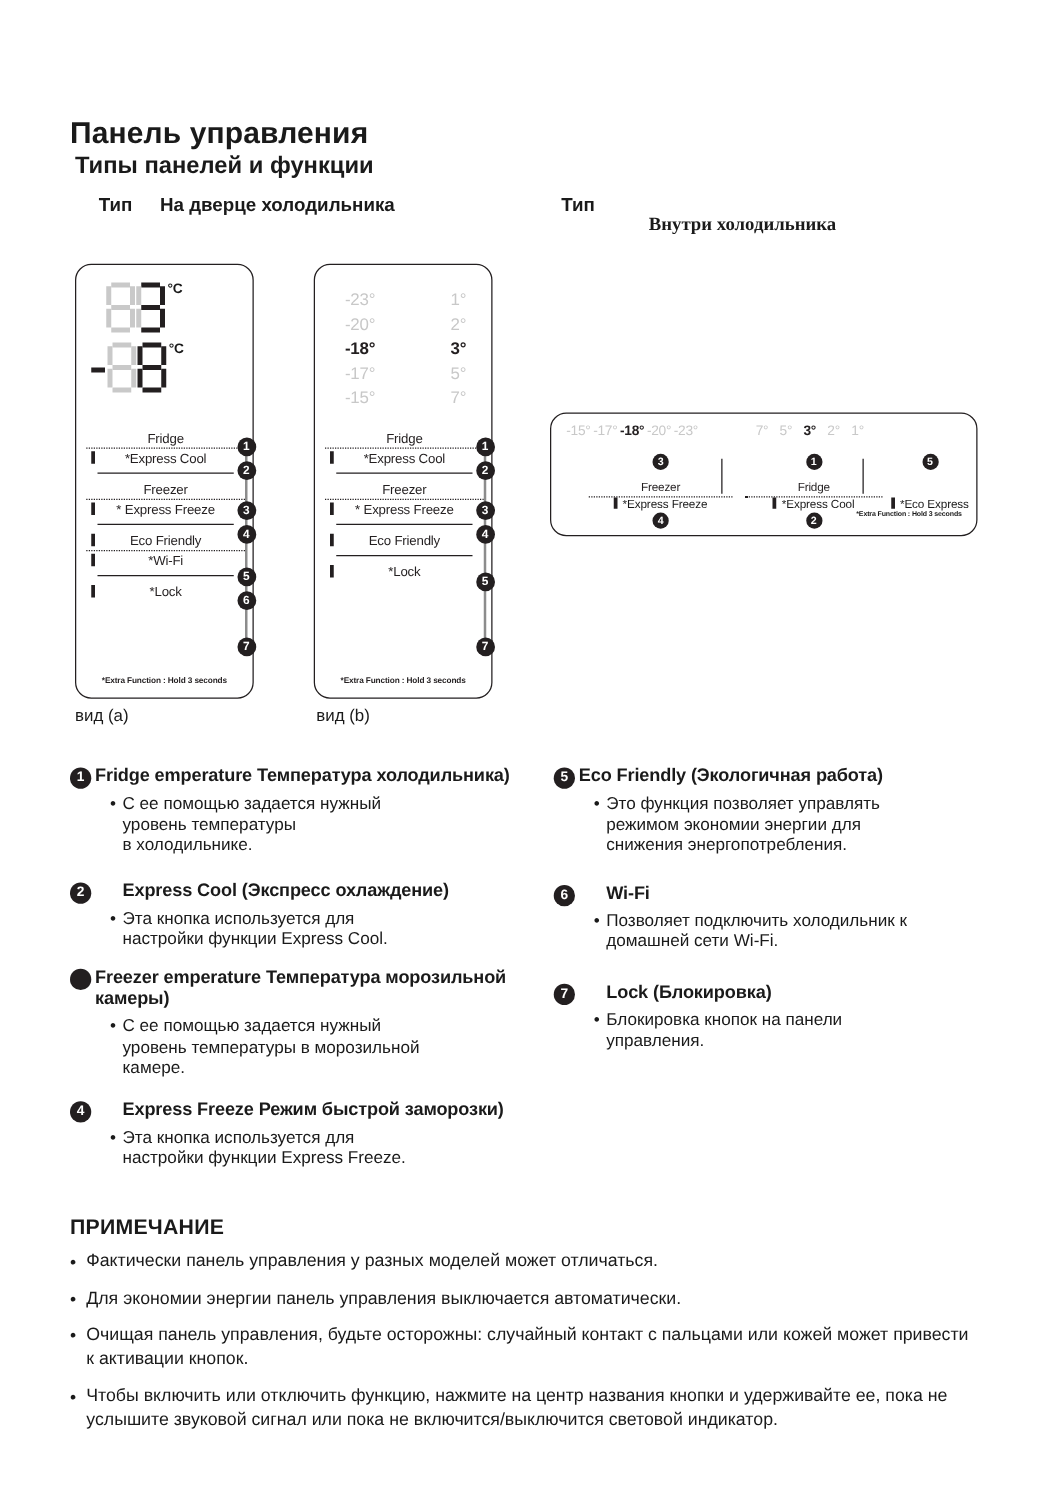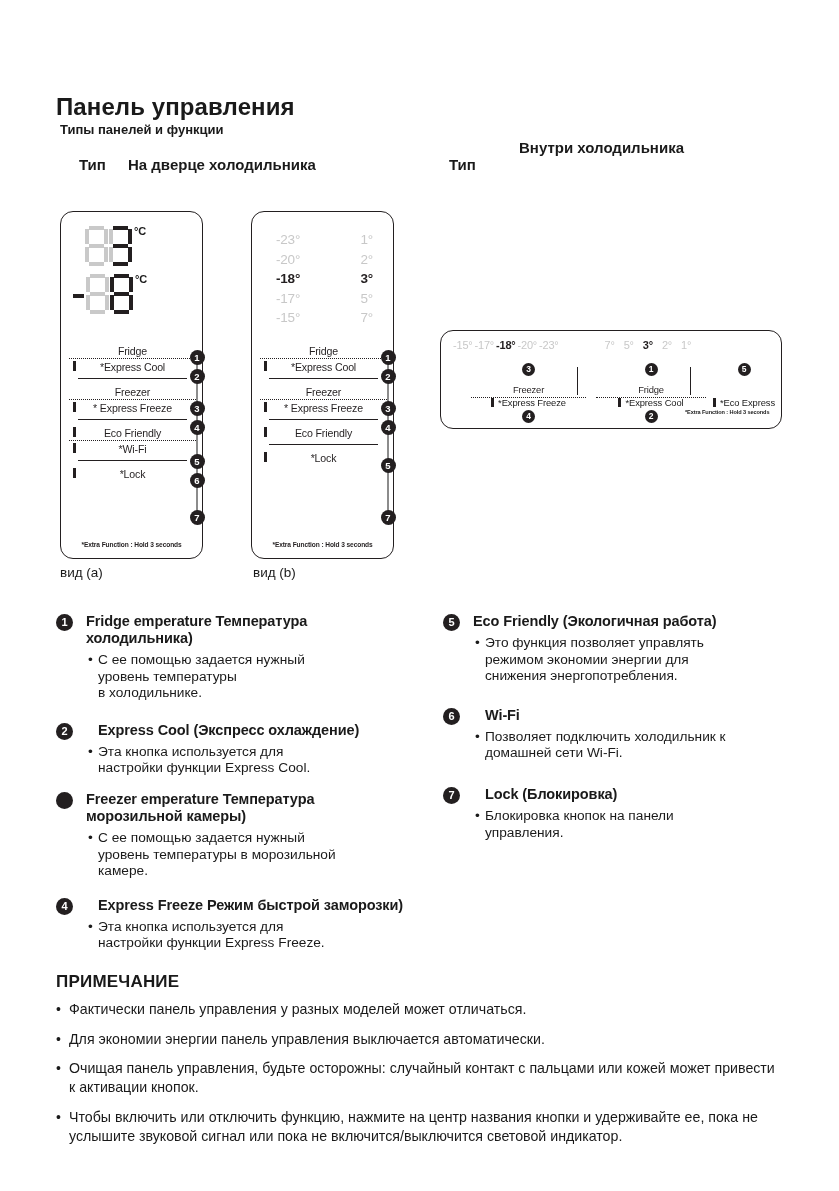--- a/index.html
+++ b/index.html
@@ -5,27 +5,27 @@
   html,body{margin:0;padding:0;background:#ffffff;}
   body{
     width:839px;height:1191px;position:relative;overflow:hidden;
     font-family:"Liberation Sans","DejaVu Sans",sans-serif;
     color:#1a1a1a;-webkit-font-smoothing:antialiased;
   }
   .page{position:absolute;left:0;top:0;width:839px;height:1191px;}
 
   
   .h1{position:absolute;left:56px;top:93px;font-size:24px;font-weight:bold;letter-spacing:.1px;}
-  .h2{position:absolute;left:60px;top:122px;font-size:13px;font-weight:bold;}
+  .h2{position:absolute;left:60px;top:122px;font-size:19px;font-weight:bold;}
 
   .colhead{position:absolute;font-size:15px;font-weight:bold;}
   .colhead.left-type{left:79px;top:156px;}
   .colhead.left-desc{left:128px;top:156px;}
   .colhead.right-type{left:449px;top:156px;}
-  .colhead.right-desc{left:519px;top:139px;}
+  .colhead.right-desc{left:519px;top:172px;font-family:Liberation Serif, serif;}
 
   
   .panel{position:absolute;border:1.4px solid #231f20;border-radius:13px;background:#fff;box-sizing:border-box;}
   #panel-a{left:60px;top:211px;width:143px;height:348px;}
   #panel-b{left:251px;top:211px;width:143px;height:348px;}
   #panel-c{left:440px;top:330px;width:342px;height:99px;}
 
   .viewcap{position:absolute;font-size:13.5px;text-align:center;}
   #cap-a{left:60px;top:565px;}
   #cap-b{left:253px;top:565px;}
@@ -81,21 +81,21 @@
   #panel-c .cfoot{position:absolute;font-size:5.6px;font-weight:bold;letter-spacing:-.1px;}
 
   
   .deflist{position:absolute;width:358px;}
   #list-left{left:56px;top:613px;}
   #list-right{left:443px;top:613px;}
   .item{position:relative;margin-bottom:13px;}
   .item .num{position:absolute;left:0;top:1px;width:17px;height:17px;border-radius:50%;background:#231f20;
              color:#fff;font-size:11px;font-weight:bold;line-height:17px;text-align:center;}
   .item .num.blank{color:#231f20;}
-  .item .ttl{margin-left:30px;font-size:14.5px;font-weight:bold;line-height:17px;letter-spacing:-.1px;}
+  .item .ttl{margin-left:20px;font-size:14.5px;font-weight:bold;line-height:17px;letter-spacing:-.1px;}
   .item .ttl.indent{margin-left:42px;}
   .item .body{margin-left:42px;margin-top:5px;font-size:13.7px;line-height:16.6px;position:relative;}
   .item .body .bl{position:absolute;left:-10px;top:0;}
   .item .body span.txt{display:block;}
 
   
   #note{position:absolute;left:56px;top:972px;width:726px;}
   #note .nh{font-size:17px;font-weight:bold;letter-spacing:.2px;}
   #note ul{list-style:none;margin:8px 0 0 0;padding:0;}
   #note li{position:relative;padding-left:13px;margin-bottom:10.5px;font-size:14.2px;line-height:19px;}

